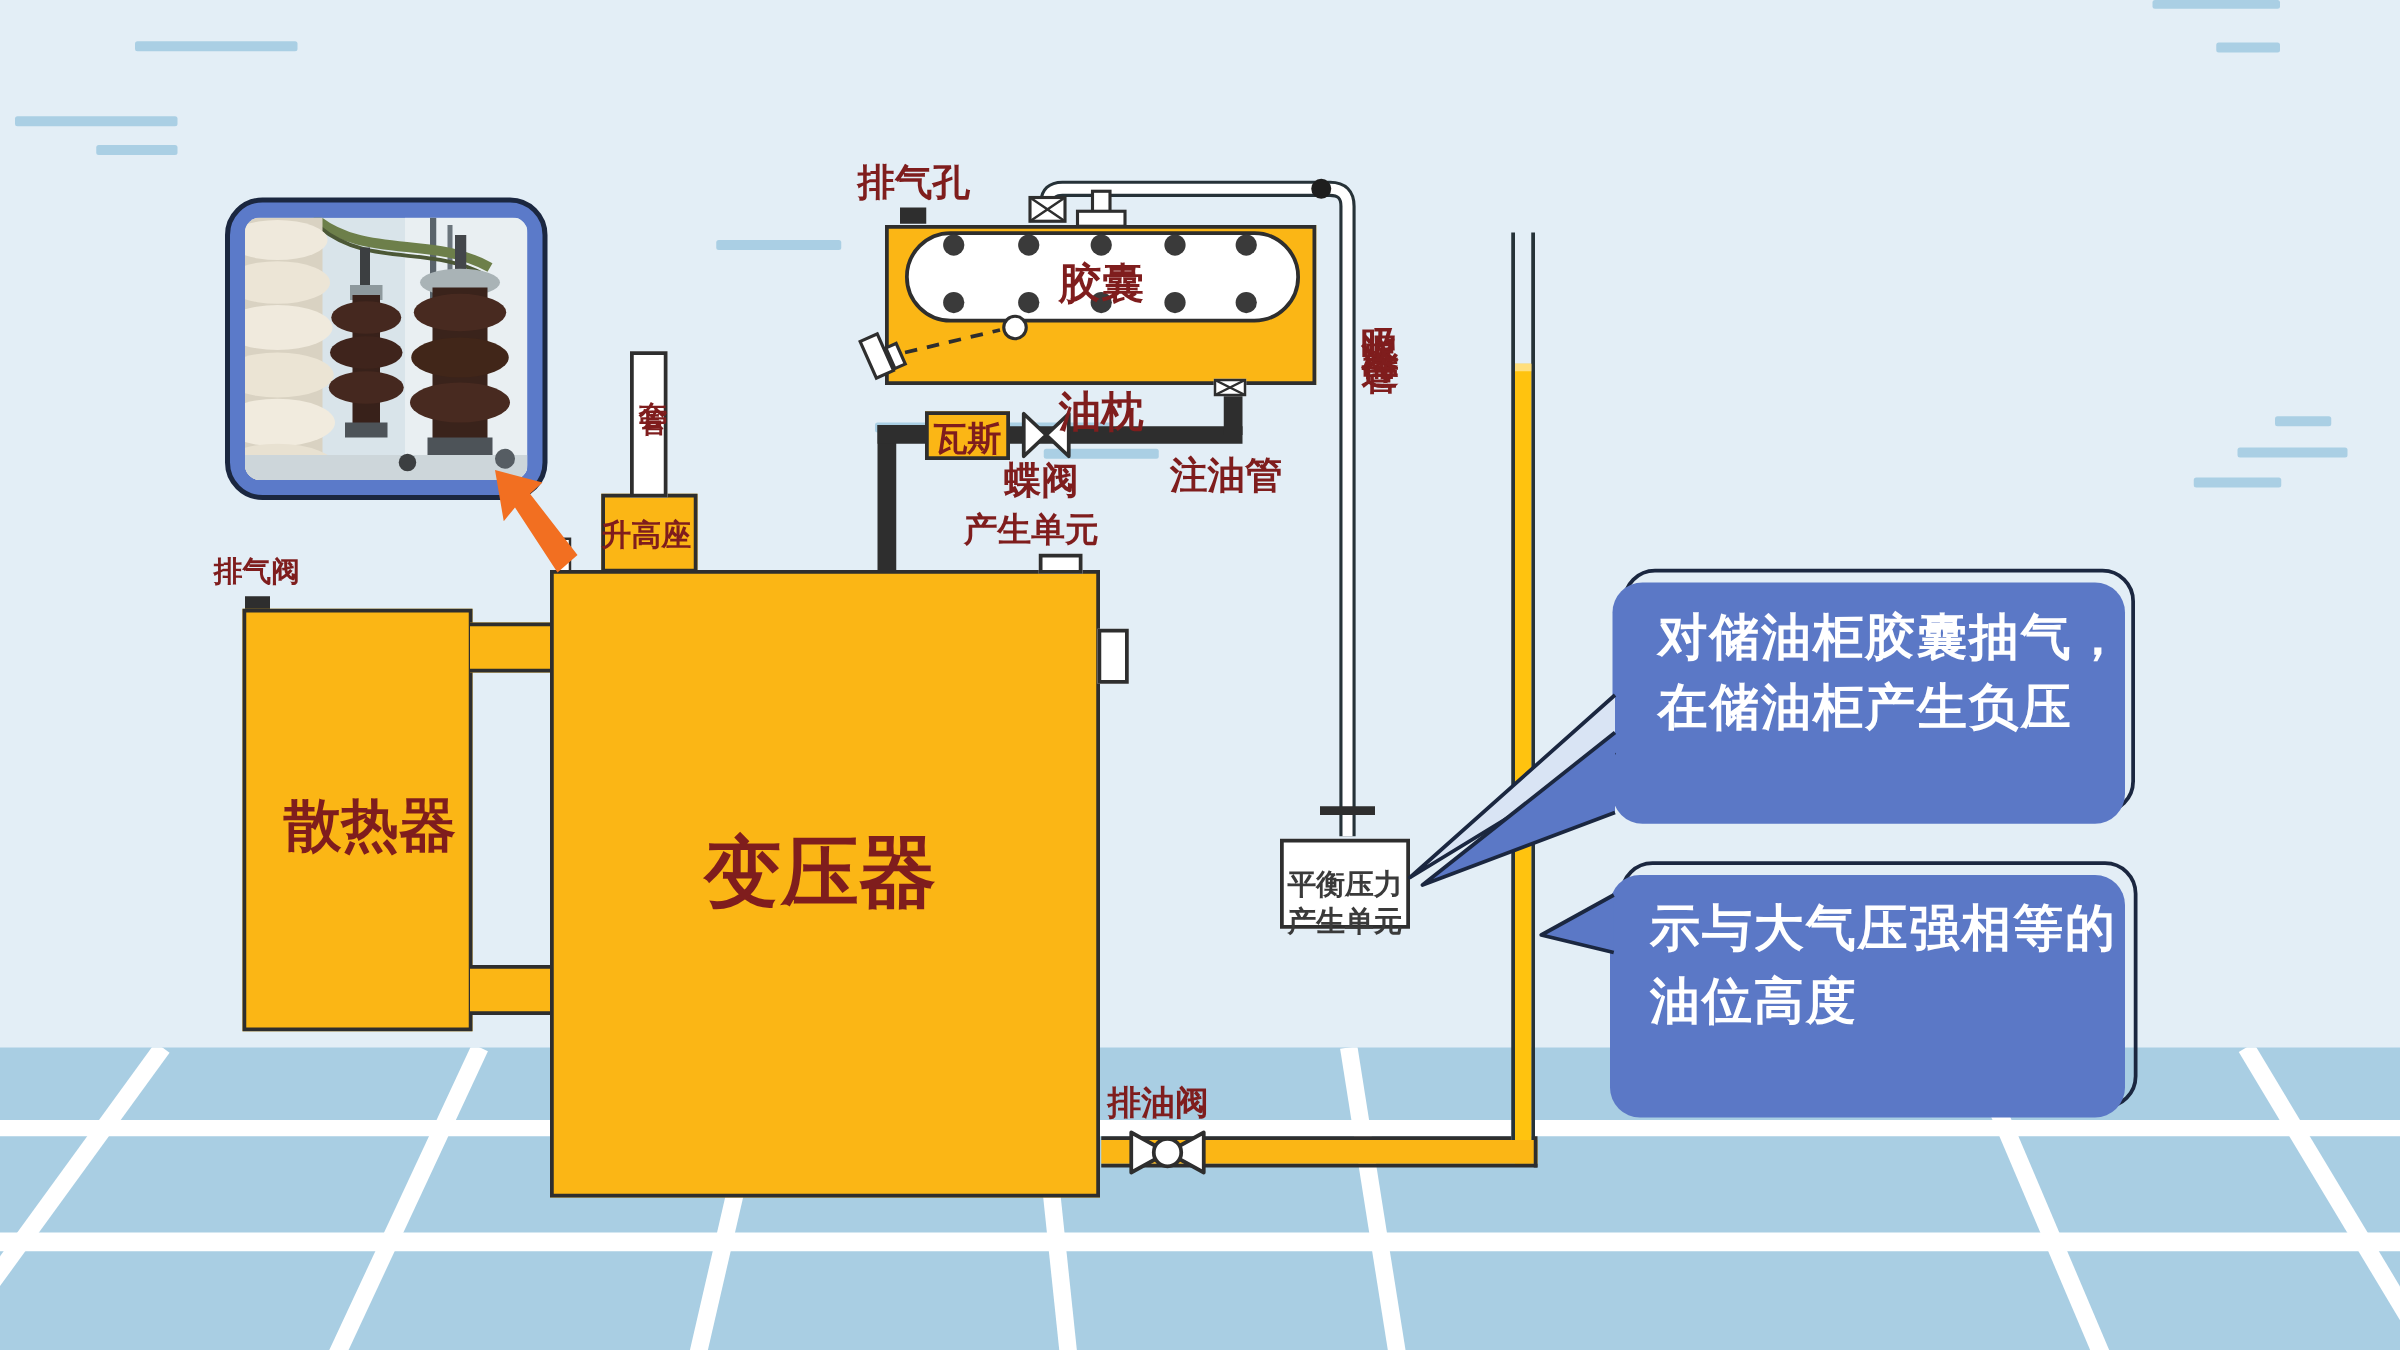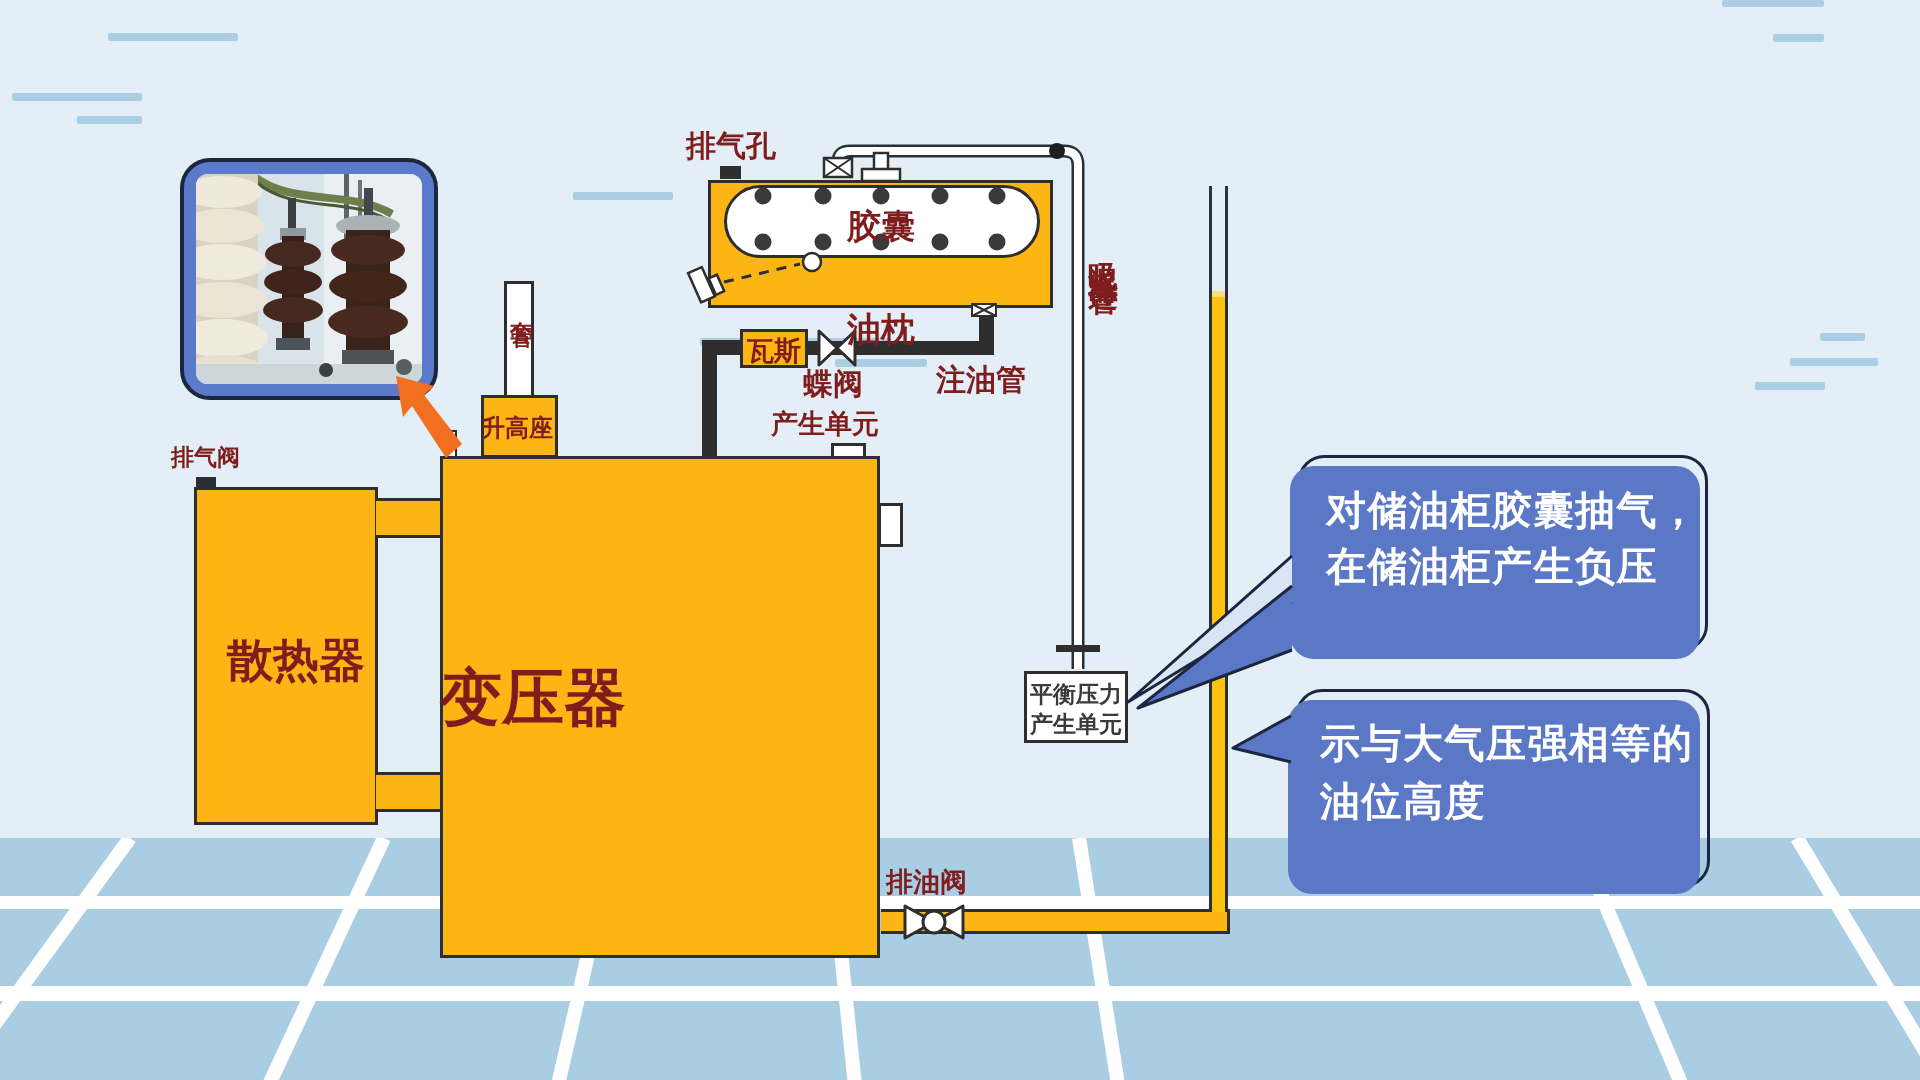--- a/index.html
+++ b/index.html
@@ -171,39 +171,39 @@
     <g>
       <path d="M905,906 L905,938 L934,922 Z" fill="#ffffff" stroke="#2e2e2e" stroke-width="3" stroke-linejoin="round"></path>
       <path d="M963,906 L963,938 L934,922 Z" fill="#ffffff" stroke="#2e2e2e" stroke-width="3" stroke-linejoin="round"></path>
       <circle cx="934" cy="922" r="11" fill="#ffffff" stroke="#2e2e2e" stroke-width="3"></circle>
     </g>
 
     <polygon points="396,376 434,386 424,395 462,444 446,458 412,406 403,417" fill="#f26f21"></polygon>
   </svg>
 
   <div class="wbox" style="left:1024px;top:671px;width:104px;height:72px;text-align:center;">
-    <div style="color:#3a3a3a;font-weight:700;font-size:23px;line-height:30px;padding-top:5px;">
+    <div style="color:#3a3a3a;font-weight:700;font-size:23px;line-height:30px;padding-top:19px;">
       <div>平衡压力</div>
       <div>产生单元</div>
     </div>
   </div>
 
   <div class="lbl" style="left:686px;top:126px;font-size:30px;">排气孔</div>
   <div class="lbl" style="left:847px;top:204px;font-size:34px;text-align:right;">胶囊</div>
   <div class="lbl" style="left:847px;top:268px;font-size:34px;margin-top:39px;">油枕</div>
   <div class="lbl" style="left:744px;top:333px;width:60px;text-align:center;font-size:27px;">瓦斯</div>
   <div class="lbl" style="left:803px;top:364px;font-size:30px;">蝶阀</div>
   <div class="lbl" style="left:936px;top:360px;font-size:30px;">注油管</div>
   <div class="lbl vtext" style="left:1082px;top:238px;font-size:30px;height:200px;">吸湿器连管</div>
   <div class="lbl vtext" style="left:507px;top:302px;font-size:23px;height:86px;">套管</div>
   <div class="lbl" style="left:481px;top:412px;width:77px;text-align:left;font-size:24px;">升高座</div>
   <div class="lbl" style="left:771px;top:406px;font-size:27px;">产生单元</div>
   <div class="lbl" style="left:171px;top:442px;font-size:23px;">排气阀</div>
   <div class="lbl" style="left:194px;top:630px;width:204px;text-align:center;font-size:46px;">散热器</div>
-  <div class="lbl" style="left:440px;top:656px;width:432px;font-size:62px;">变压器</div>
+  <div class="lbl" style="left:440px;top:656px;width:432px;text-align:center;font-size:62px;">变压器</div>
   <div class="lbl" style="left:886px;top:864px;font-size:27px;">排油阀</div>
 
   <div class="bubble-outline" style="left:1298px;top:455px;width:410px;height:196px;"></div>
   <div class="bubble-fill" style="left:1290px;top:466px;width:410px;height:193px;"></div>
   <div class="bubble-text" style="left:1326px;top:482px;">
     <div>对储油柜胶囊抽气，</div>
     <div>在储油柜产生负压</div>
   </div>
 
   <div class="bubble-outline" style="left:1296px;top:689px;width:414px;height:198px;"></div>

